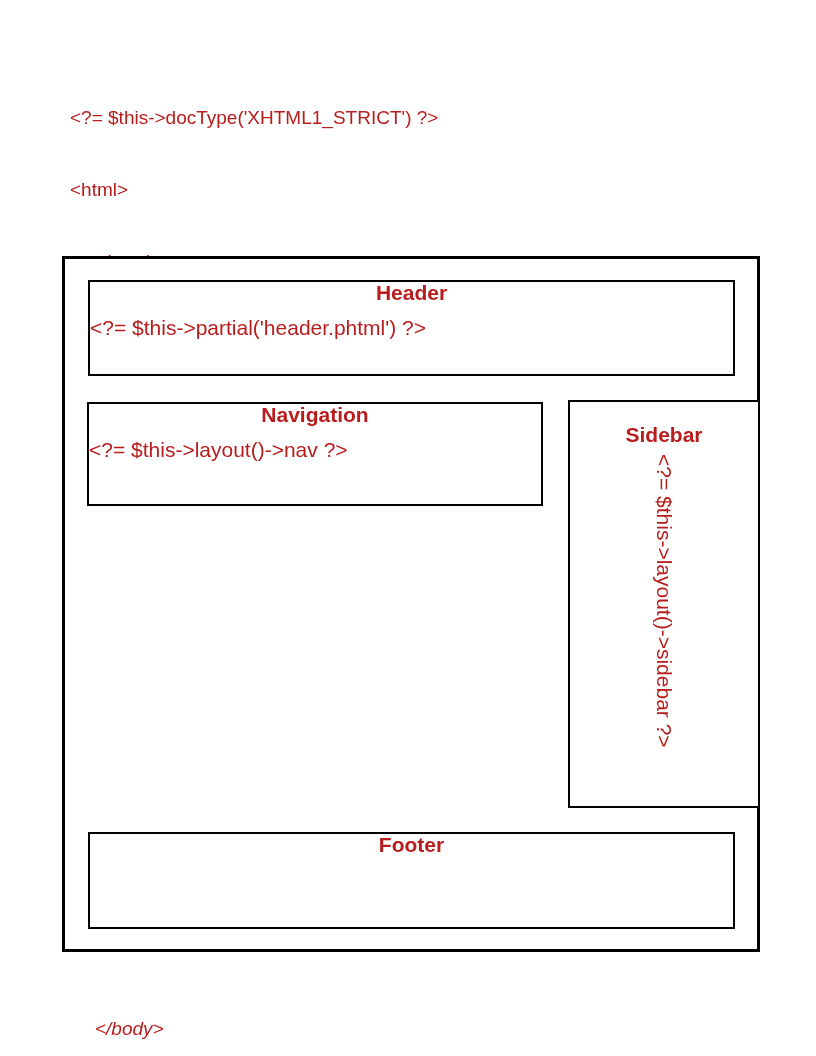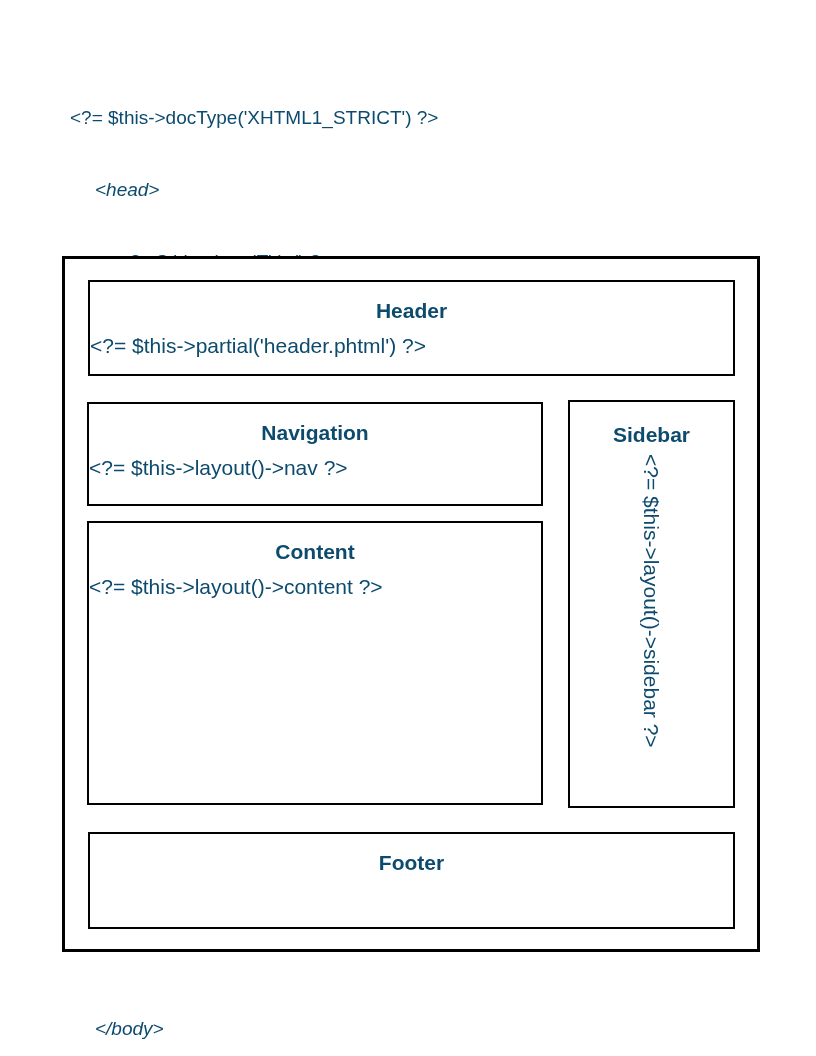--- a/index.html
+++ b/index.html
@@ -1,21 +1,21 @@
 <!DOCTYPE html>
 <html><head>
 <meta charset="utf-8">
 <style>
   html, body { margin: 0; padding: 0; background: #ffffff; }
   .page {
     position: relative;
     width: 816px;
     height: 1056px;
     background: #ffffff;
-    color: #0c4a6e;
+    color: #b91c1c;
     font-family: "Liberation Sans", "DejaVu Sans", sans-serif;
     overflow: hidden;
   }
   .code-block { position: absolute; font-size: 19px; line-height: 24px; white-space: pre; }
   .code-top { left: 70px; top: 58px; }
   .code-bottom { left: 70px; top: 966px; line-height: 25px; }
   .ind0 { padding-left: 0; }
   .ind1 { padding-left: 25px; font-style: italic; }
   .ind2 { padding-left: 49px; }
 
@@ -30,32 +30,31 @@
   .box {
     position: absolute;
     border: 2px solid #000000;
     box-sizing: border-box;
     background: #ffffff;
   }
   .box-header  { left: 23px;  top: 21px;  width: 647px; height: 96px; }
   .box-nav     { left: 22px;  top: 143px; width: 456px; height: 104px; }
   .box-content { left: 22px;  top: 262px; width: 456px; height: 284px; }
   .box-sidebar {
-    left: 503px; top: 141px; width: 167px; height: 408px;
+    left: 503px; top: 141px; width: 192px; height: 408px;
     display: flex; flex-direction: column; align-items: center;
     padding-top: 22px;
   }
   .box-footer  { left: 23px;  top: 573px; width: 647px; height: 97px; }
 
   .box-title {
     text-align: center;
     font-weight: bold;
     font-size: 21px;
     line-height: 22px;
-    margin-top: 18px;
   }
   .box-sidebar .box-title { margin-top: 0; }
   .box-code {
     font-size: 21px;
     line-height: 24px;
     margin-top: 12px;
     white-space: pre;
   }
   .sidebar-code {
     writing-mode: vertical-rl;
@@ -65,44 +64,41 @@
     white-space: pre;
   }
 </style>
 </head>
 <body>
 
 <div class="page">
 
   <div class="code-block code-top">
     <div class="code-line ind0">&lt;?= $this-&gt;docType('XHTML1_STRICT') ?&gt;</div>
+    <div class="code-line ind0">&lt;html&gt;</div>
     <div class="code-line ind1">&lt;head&gt;</div>
     <div class="code-line ind2">&lt;?= $this-&gt;headTitle() ?&gt;</div>
     <div class="code-line ind2">&lt;?= $this-&gt;headScript() ?&gt;</div>
     <div class="code-line ind2">&lt;?= $this-&gt;headStylesheet() ?&gt;</div>
     <div class="code-line ind1">&lt;/head&gt;</div>
     <div class="code-line ind1">&lt;body&gt;</div>
   </div>
 
   <div class="outer-box">
 
     <div class="box box-header">
       <div class="box-title">Header</div>
       <div class="box-code">&lt;?= $this-&gt;partial('header.phtml') ?&gt;</div>
     </div>
 
     <div class="box box-nav">
       <div class="box-title">Navigation</div>
       <div class="box-code">&lt;?= $this-&gt;layout()-&gt;nav ?&gt;</div>
     </div>
 
-    <div class="box box-content">
-      <div class="box-title">Content</div>
-      <div class="box-code">&lt;?= $this-&gt;layout()-&gt;content ?&gt;</div>
-    </div>
 
     <div class="box box-sidebar">
       <div class="box-title">Sidebar</div>
       <div class="sidebar-code">&lt;?= $this-&gt;layout()-&gt;sidebar ?&gt;</div>
     </div>
 
     <div class="box box-footer">
       <div class="box-title">Footer</div>
     </div>
 

